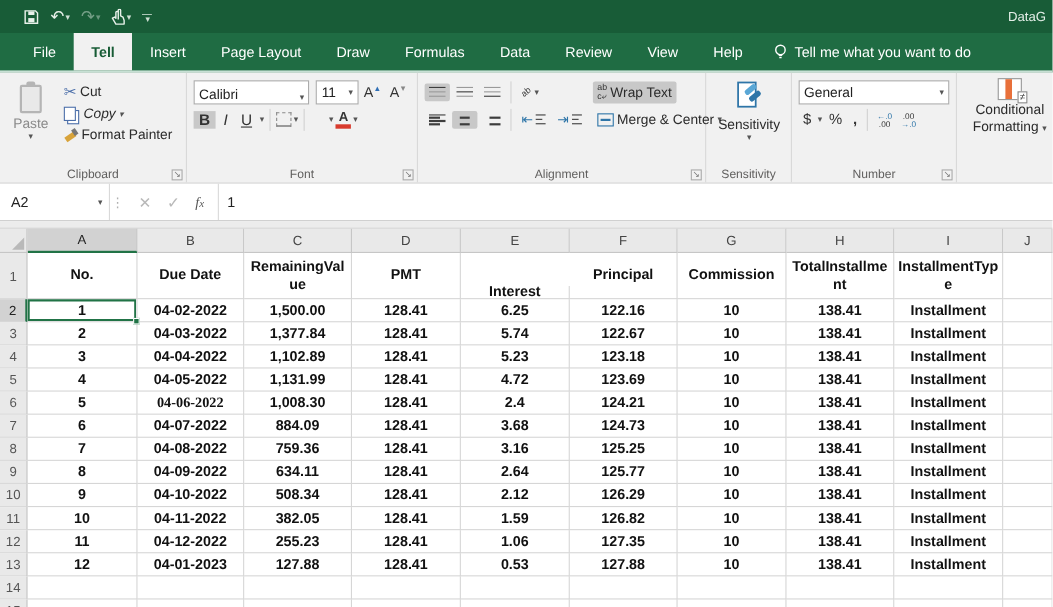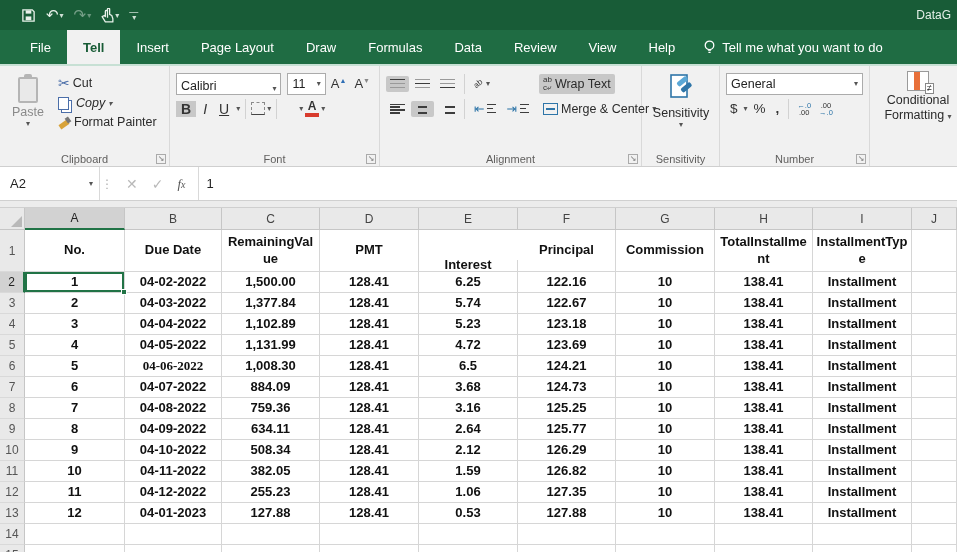--- a/index.html
+++ b/index.html
@@ -502,21 +502,21 @@
           <div class="cell" style="width: 98px;">138.41</div>
           <div class="cell" style="width: 99px;">Installment</div>
           <div class="cell" style="flex: 1 1 0%;"></div>
         </div>
         <div class="grow" style="height: 21px;">
           <div class="rowhead" style="width: 25px;">6</div>
           <div class="cell" style="width: 100px;">5</div>
           <div class="cell" style="width: 97px; font-family: Liberation Serif, serif;">04-06-2022</div>
           <div class="cell" style="width: 98px;">1,008.30</div>
           <div class="cell" style="width: 99px;">128.41</div>
-          <div class="cell" style="width: 99px;">6.5</div>
+          <div class="cell" style="width: 99px;">2.4</div>
           <div class="cell" style="width: 98px;">124.21</div>
           <div class="cell" style="width: 99px;">10</div>
           <div class="cell" style="width: 98px;">138.41</div>
           <div class="cell" style="width: 99px;">Installment</div>
           <div class="cell" style="flex: 1 1 0%;"></div>
         </div>
         <div class="grow" style="height: 21px;">
           <div class="rowhead" style="width: 25px;">7</div>
           <div class="cell" style="width: 100px;">6</div>
           <div class="cell" style="width: 97px;">04-07-2022</div>

